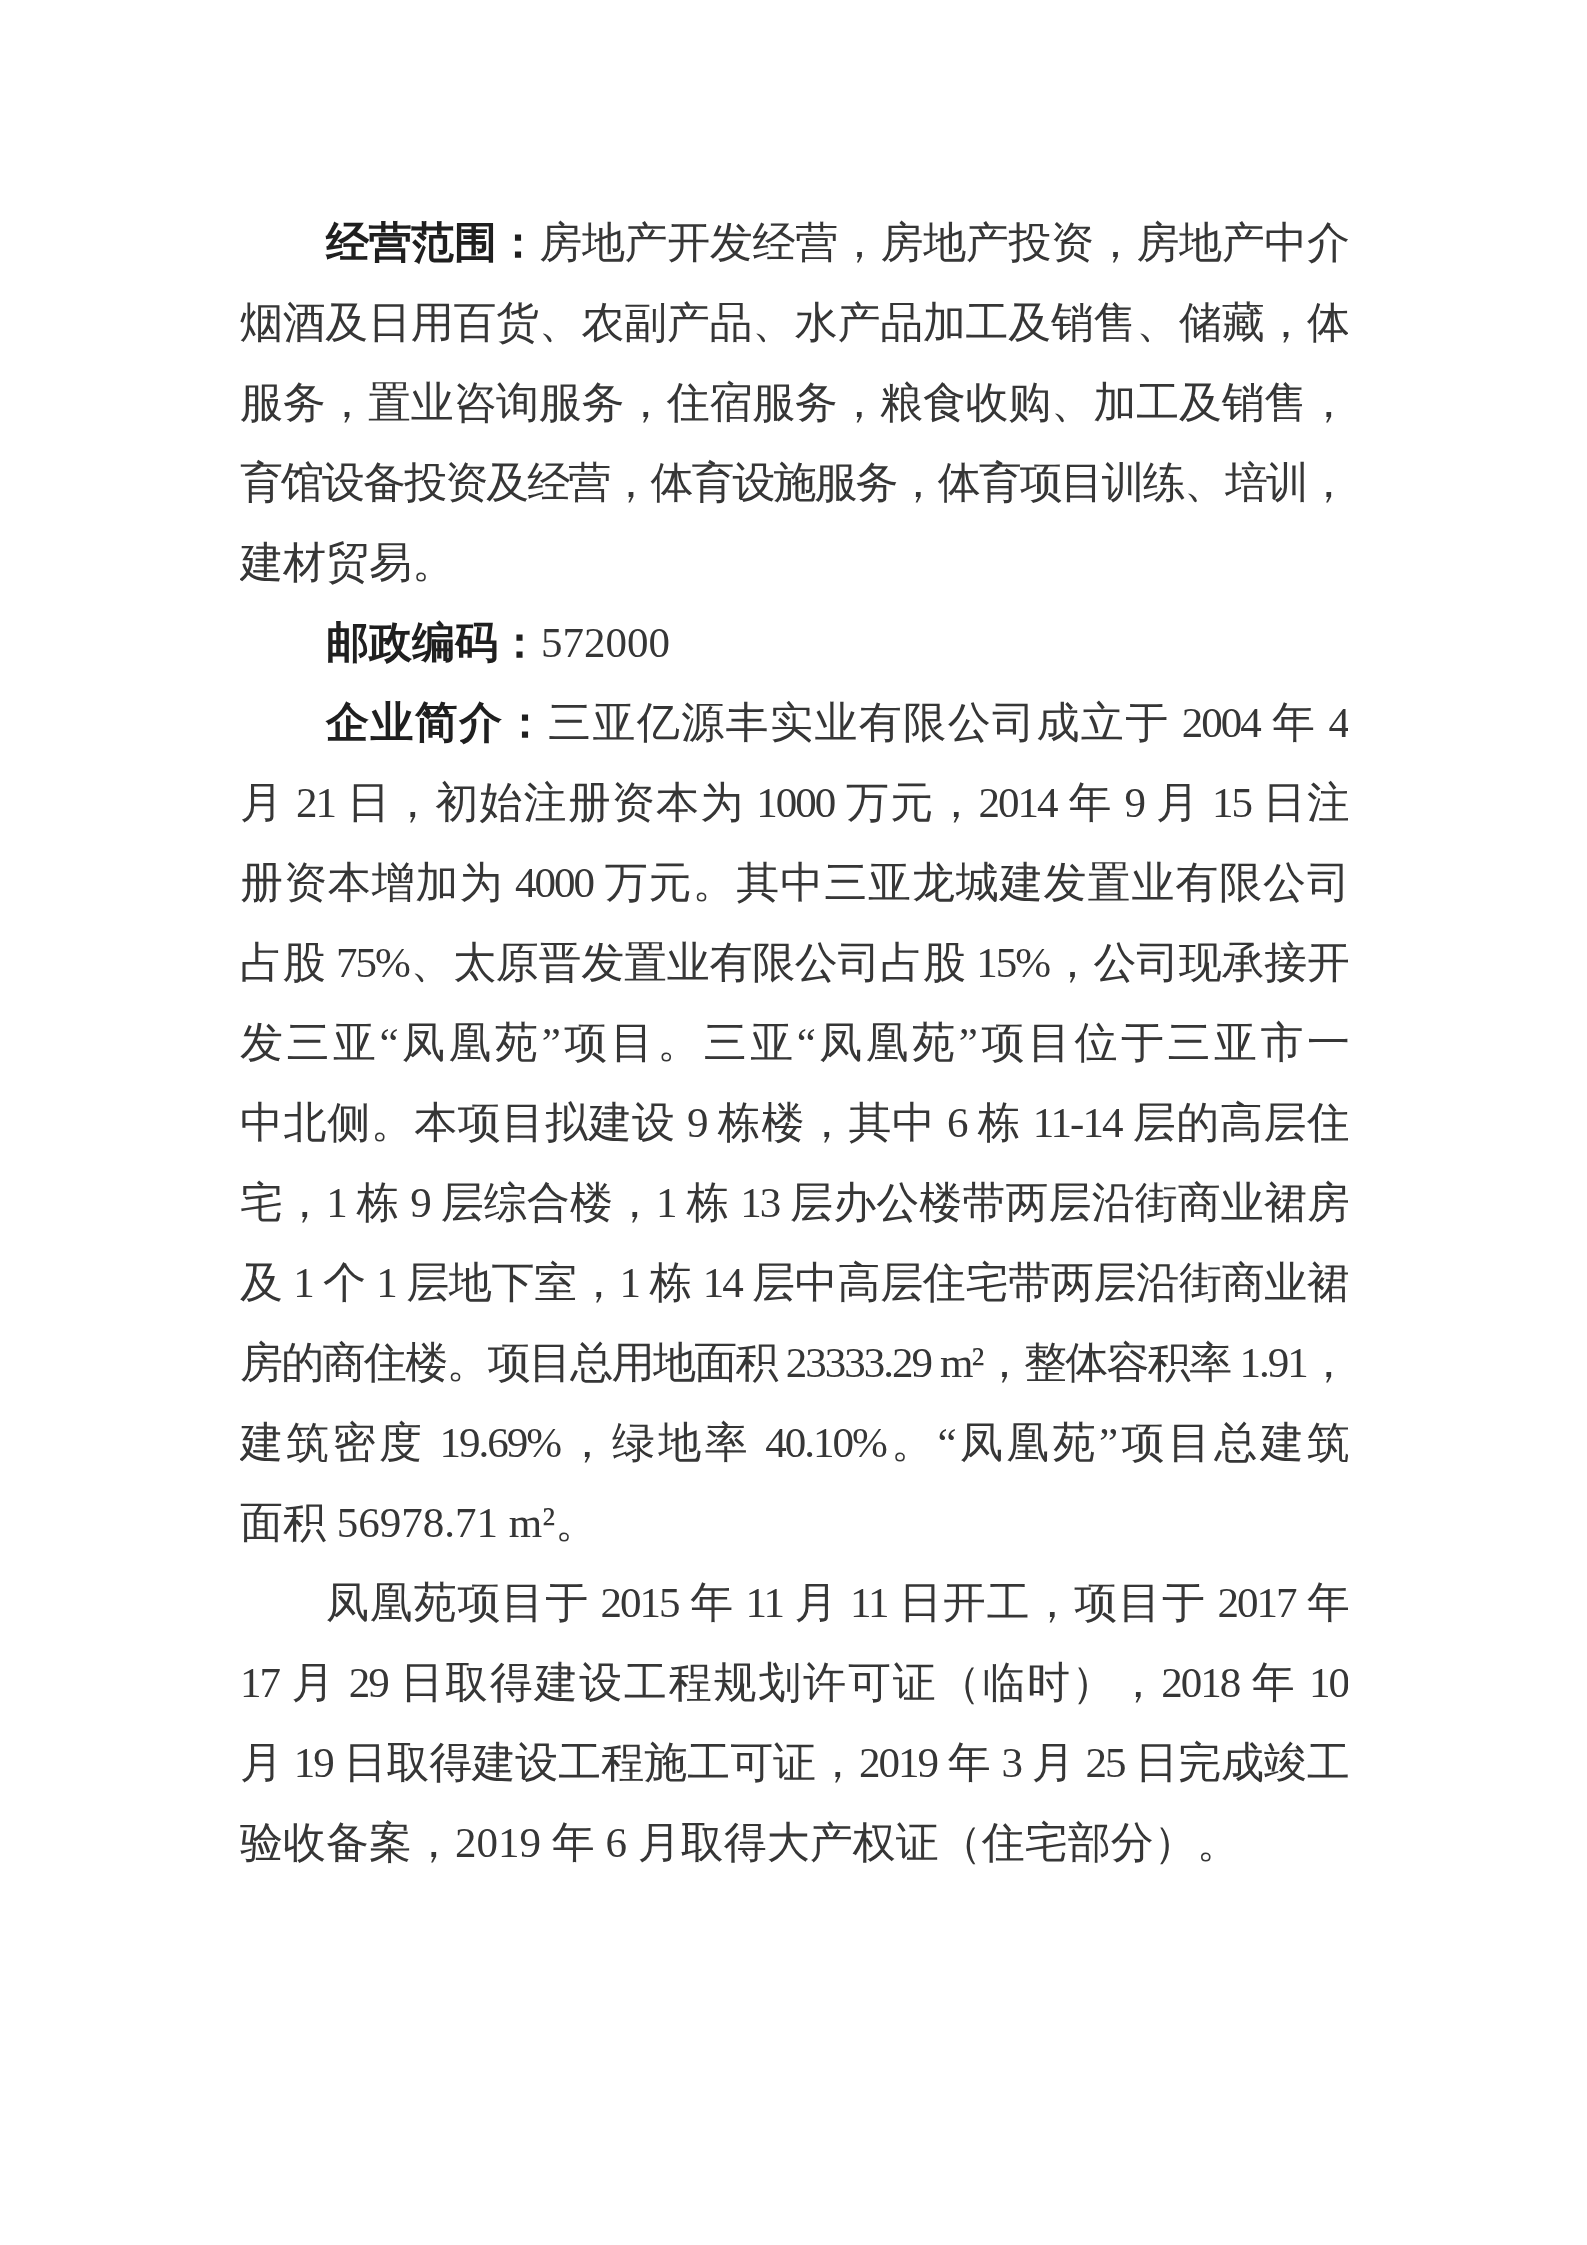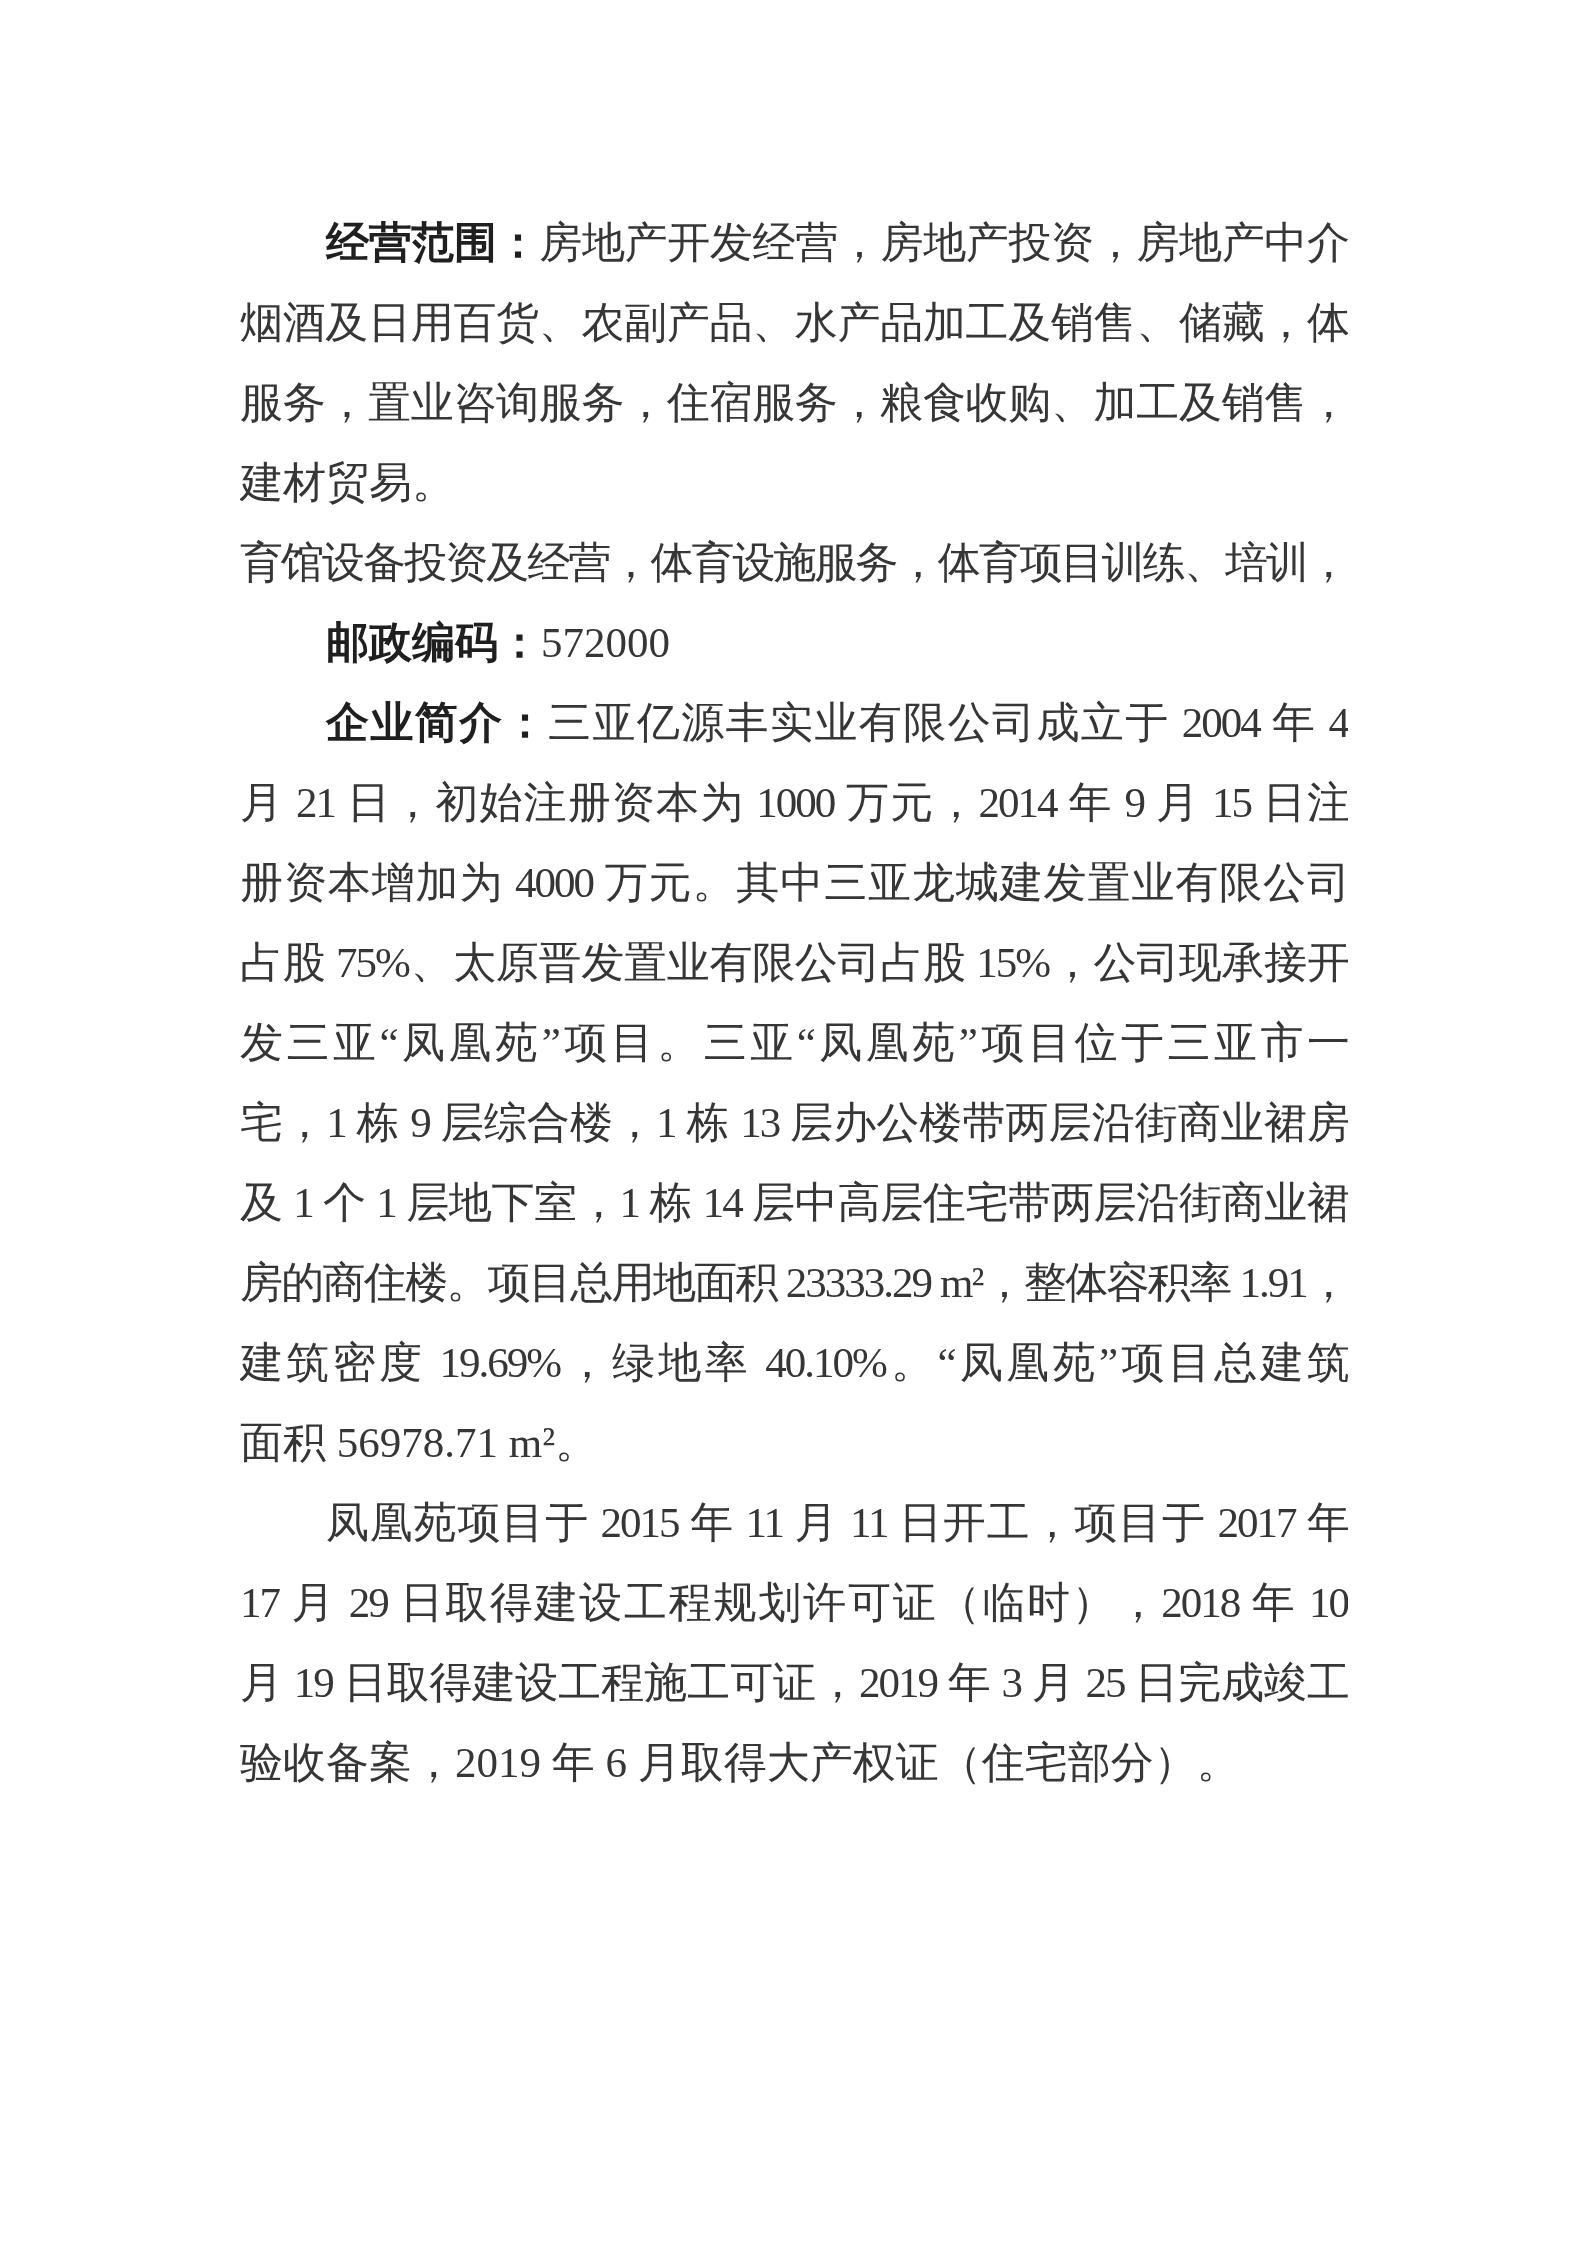--- a/index.html
+++ b/index.html
@@ -48,31 +48,32 @@
 </style>
 </head>
 <body>
 
 <div class="page">
   <div class="textblock">
 
     <div class="line full indent"><span class="lbl">经营范围：</span><span class="txt">房地产开发经营，房地产投资，房地产中介</span></div>
     <div class="line full"><span class="txt">烟酒及日用百货、农副产品、水产品加工及销售、储藏，体</span></div>
     <div class="line full"><span class="txt">服务，置业咨询服务，住宿服务，粮食收购、加工及销售，</span></div>
+    <div class="line full"><span class="txt">育馆设备投资及经营，体育设施服务，体育项目训练、培训，</span></div>
     <div class="line"><span class="txt">建材贸易。</span></div>
-    <div class="line full"><span class="txt">育馆设备投资及经营，体育设施服务，体育项目训练、培训，</span></div>
 
 
     <div class="line indent"><span class="lbl">邮政编码：</span><span class="txt">572000</span></div>
 
     <div class="line full indent"><span class="lbl">企业简介：</span><span class="txt">三亚亿源丰实业有限公司成立于 2004 年 4</span></div>
     <div class="line full"><span class="txt">月 21 日，初始注册资本为 1000 万元，2014 年 9 月 15 日注</span></div>
     <div class="line full"><span class="txt">册资本增加为 4000 万元。其中三亚龙城建发置业有限公司</span></div>
     <div class="line full"><span class="txt">占股 75%、太原晋发置业有限公司占股 15%，公司现承接开</span></div>
     <div class="line full"><span class="txt">发三亚“凤凰苑”项目。三亚“凤凰苑”项目位于三亚市一</span></div>
+    <div class="line full"><span class="txt">中北侧。本项目拟建设 9 栋楼，其中 6 栋 11-14 层的高层住</span></div>
     <div class="line full"><span class="txt">宅，1 栋 9 层综合楼，1 栋 13 层办公楼带两层沿街商业裙房</span></div>
     <div class="line full"><span class="txt">及 1 个 1 层地下室，1 栋 14 层中高层住宅带两层沿街商业裙</span></div>
     <div class="line full"><span class="txt">房的商住楼。项目总用地面积 23333.29 m²，整体容积率 1.91，</span></div>
     <div class="line full"><span class="txt">建筑密度 19.69%，绿地率 40.10%。“凤凰苑”项目总建筑</span></div>
     <div class="line"><span class="txt">面积 56978.71 m²。</span></div>
 
     <div class="line full indent"><span class="txt">凤凰苑项目于 2015 年 11 月 11 日开工，项目于 2017 年</span></div>
     <div class="line full"><span class="txt">17 月 29 日取得建设工程规划许可证（临时），2018 年 10</span></div>
     <div class="line full"><span class="txt">月 19 日取得建设工程施工可证，2019 年 3 月 25 日完成竣工</span></div>
     <div class="line"><span class="txt">验收备案，2019 年 6 月取得大产权证（住宅部分）。</span></div>

